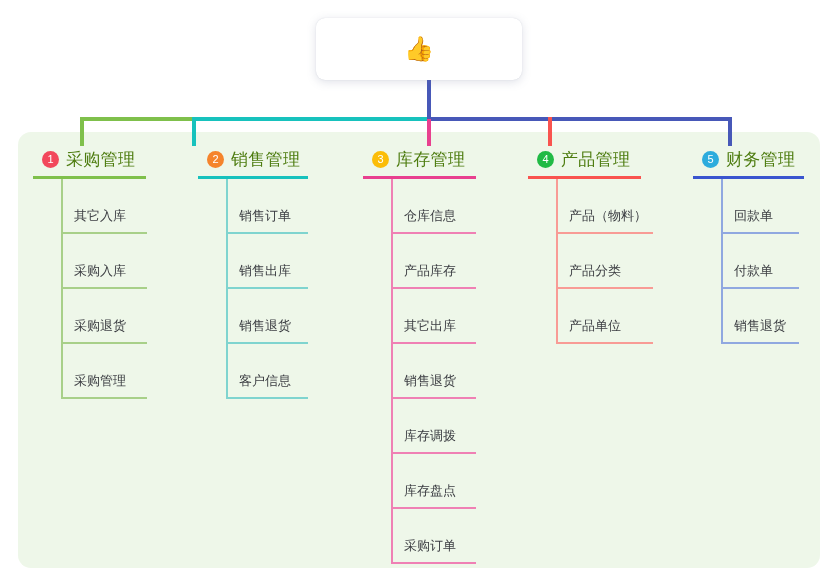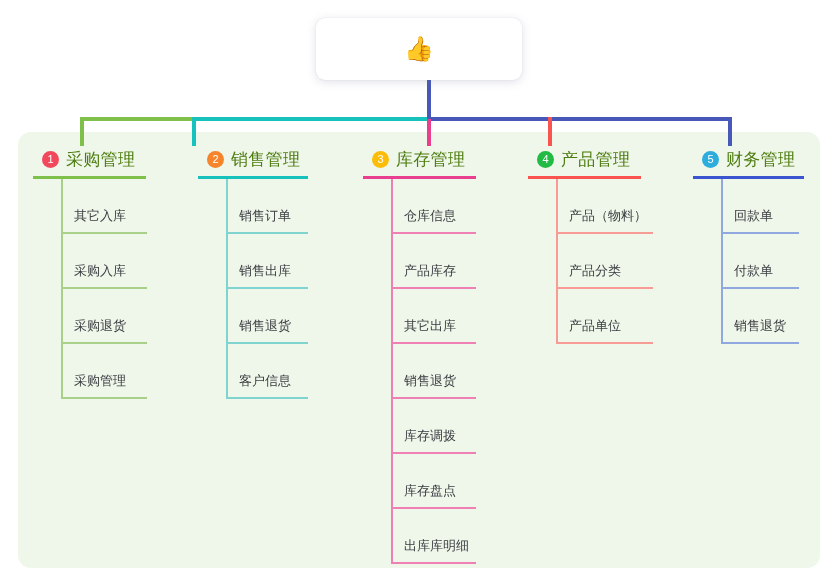--- a/index.html
+++ b/index.html
@@ -162,21 +162,21 @@
           </div>
           <div class="item">
             <span class="item-label">库存调拨</span>
             <div class="item-rule" style="width: 85px; background: rgb(239, 128, 180);"></div>
           </div>
           <div class="item">
             <span class="item-label">库存盘点</span>
             <div class="item-rule" style="width: 85px; background: rgb(239, 128, 180);"></div>
           </div>
           <div class="item">
-            <span class="item-label">出库库明细</span>
+            <span class="item-label">采购订单</span>
             <div class="item-rule" style="width: 85px; background: rgb(239, 128, 180);"></div>
           </div>
         </div>
       </div>
       <div class="col" style="left: 528px;">
         <div class="col-head">
           <span class="badge" style="background: rgb(33, 186, 69);">4</span>
           <span class="col-title">产品管理</span>
           <div class="head-rule" style="width: 113px; background: rgb(249, 84, 79);"></div>
         </div>

